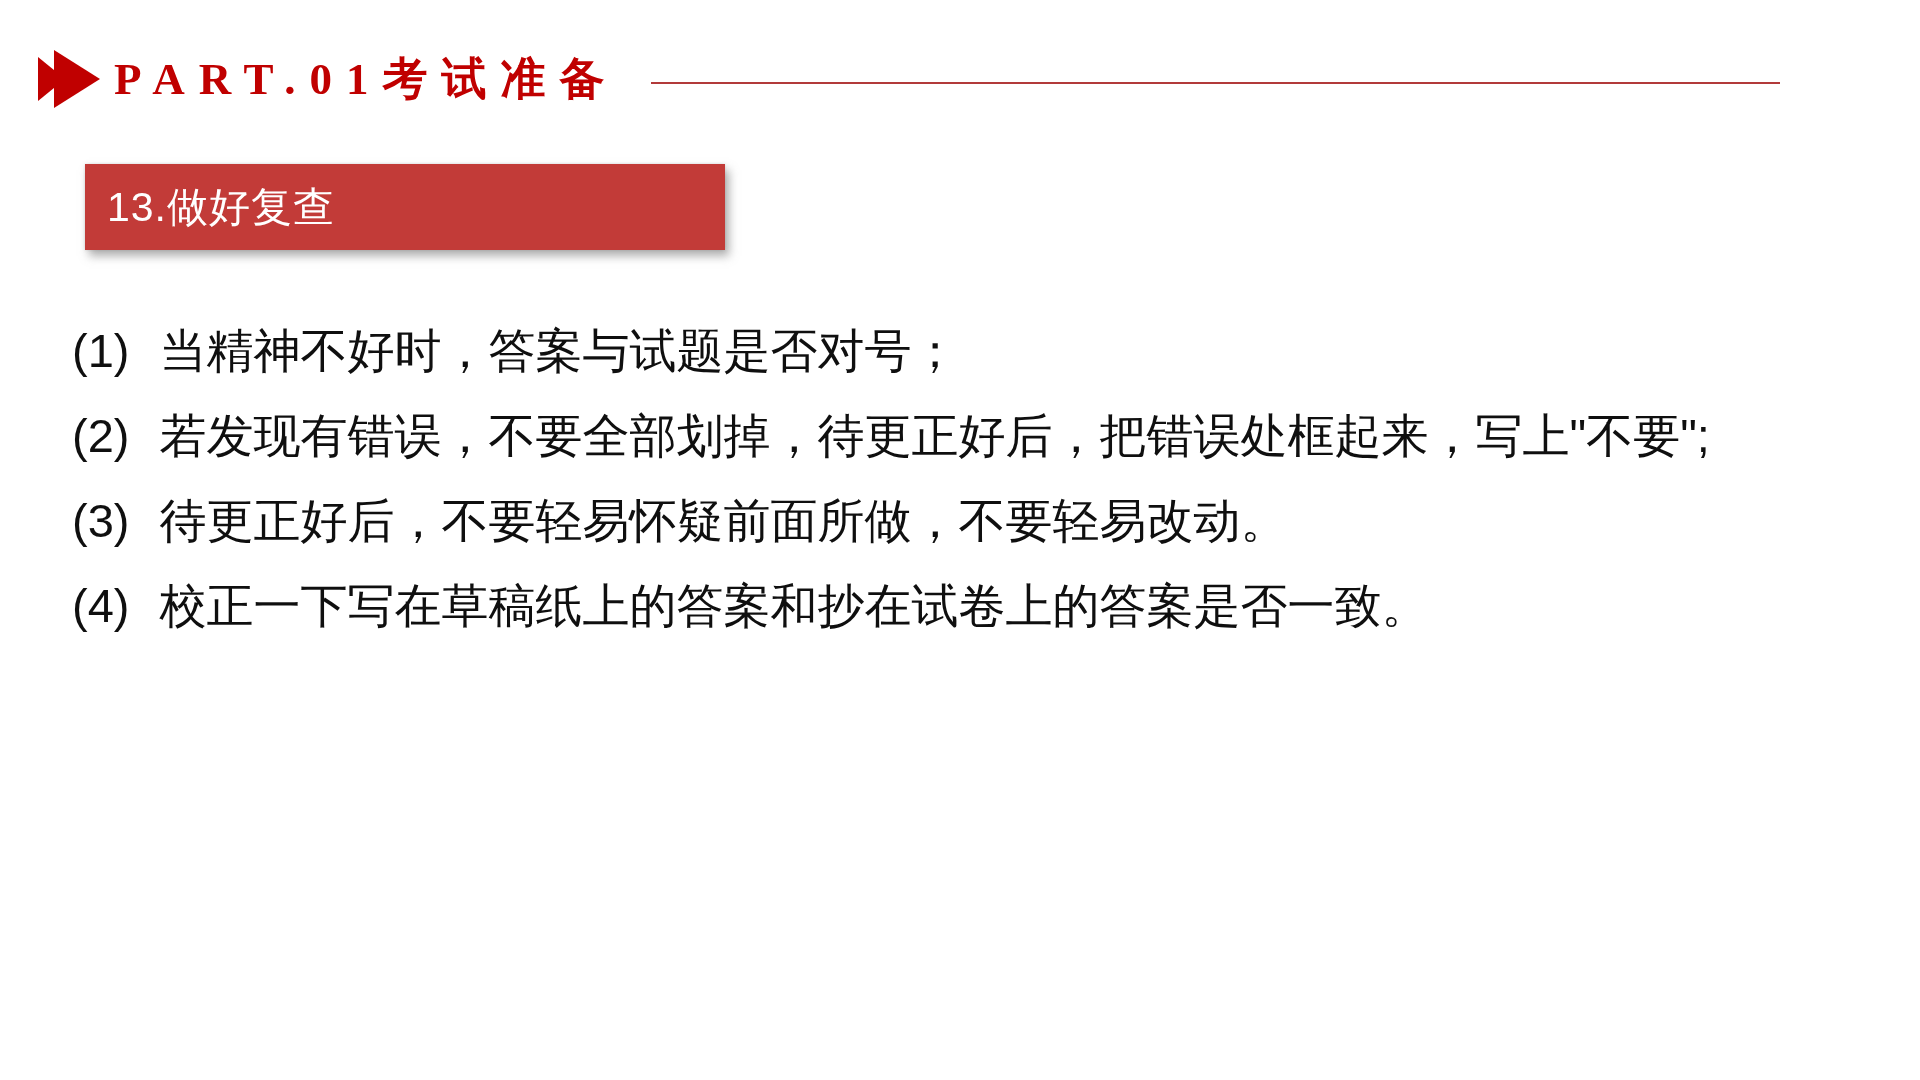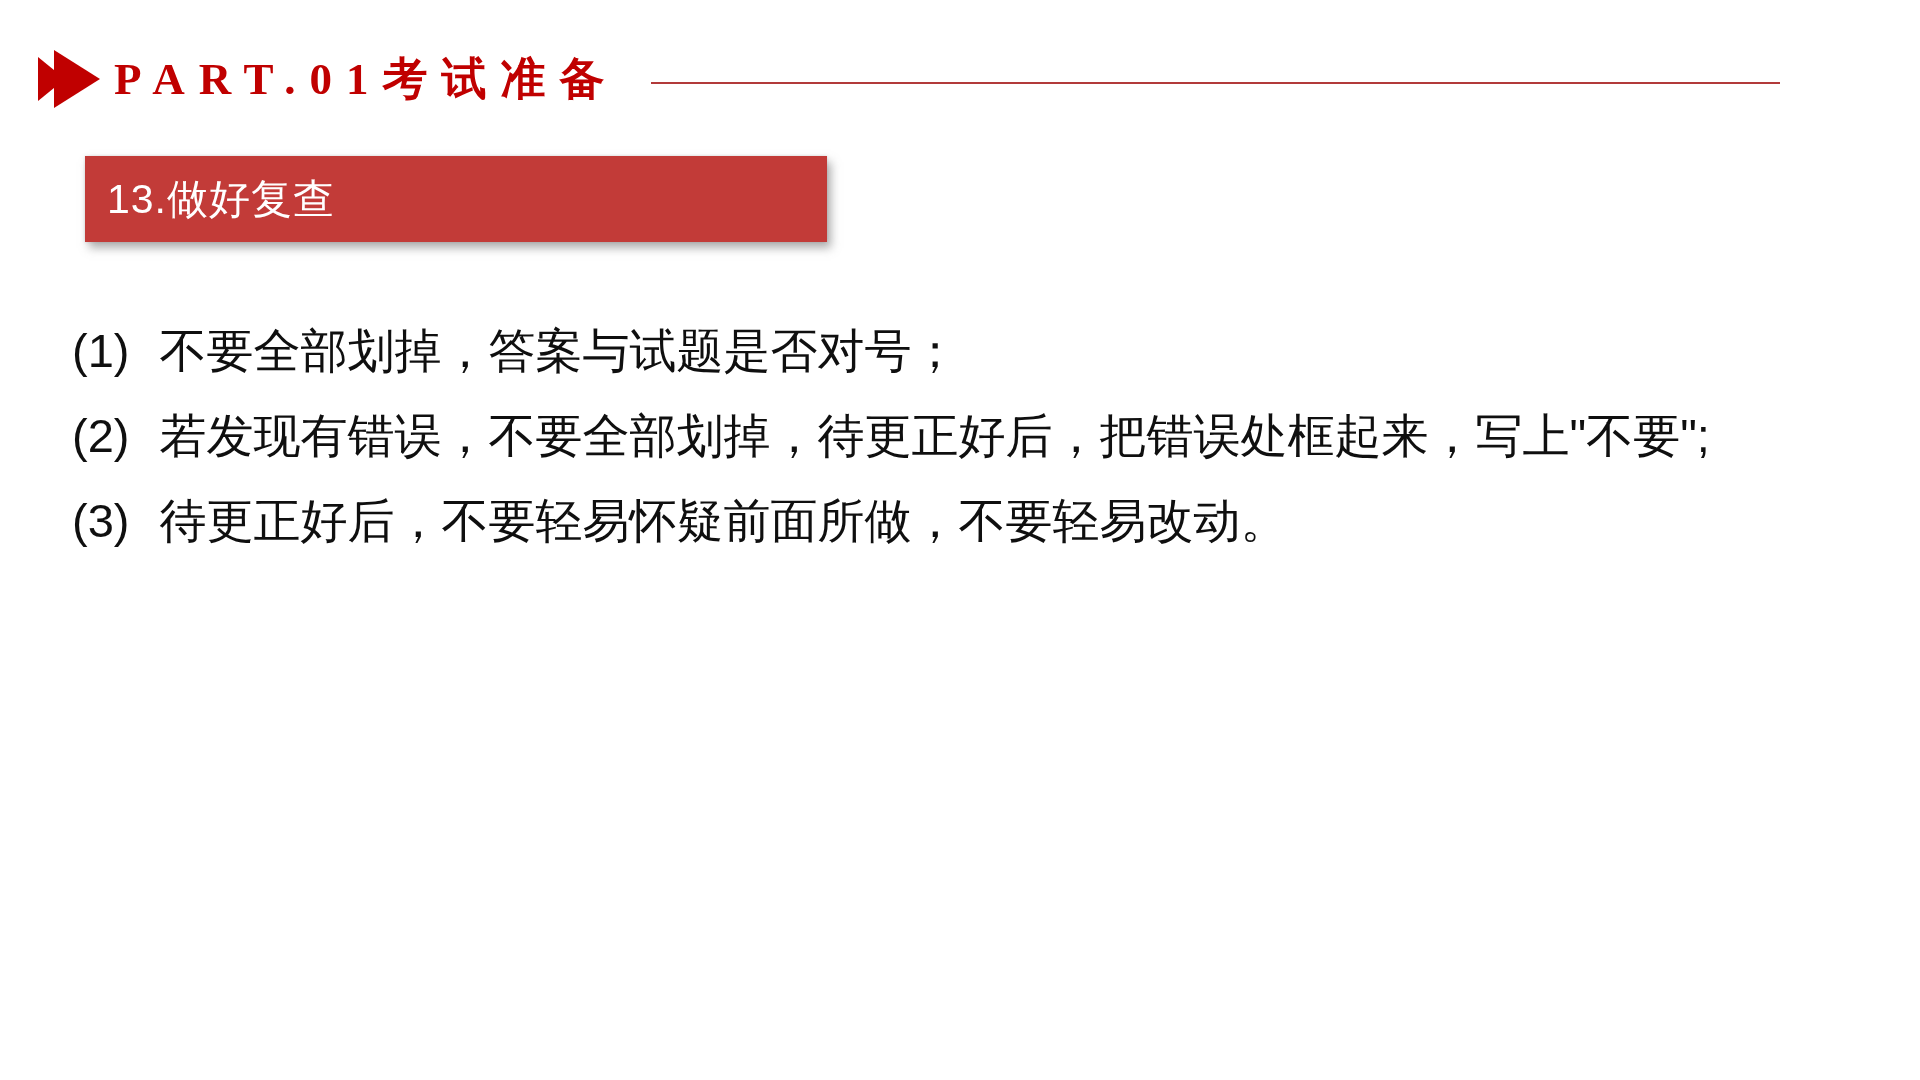--- a/index.html
+++ b/index.html
@@ -45,22 +45,22 @@
     height: 2px;
     background: #b23a3a;
     margin-left: 32px;
     margin-top: 8px;
   }
 
   
   .banner {
     position: absolute;
     left: 85px;
-    top: 156px;
-    width: 742px;
+    top: 164px;
+    width: 640px;
     height: 86px;
     background: #c23b38;
     box-shadow: 4px 6px 9px rgba(110, 110, 110, 0.55), 0 0 3px rgba(160,160,160,0.35);
     display: flex;
     align-items: center;
   }
   .banner-label {
     color: #ffffff;
     font-size: 41px;
     padding-left: 22px;
@@ -100,23 +100,26 @@
     <div class="part-title">PART.01考试准备</div>
     <div class="header-line"></div>
   </div>
 
   <div class="banner">
     <div class="banner-label">13.做好复查</div>
   </div>
 
   <ul class="tips">
     <li>
-      <span class="marker">(1)</span><span class="text">不要全部划掉，答案与试题是否对号；</span>
+      <span class="marker">(1)</span><span class="text">当精神不好时，答案与试题是否对号；</span>
     </li>
     <li>
       <span class="marker">(2)</span><span class="text">若发现有错误，不要全部划掉，待更正好后，把错误处框起来，写上"不要";</span>
     </li>
     <li>
       <span class="marker">(3)</span><span class="text">待更正好后，不要轻易怀疑前面所做，不要轻易改动。</span>
     </li>
+    <li>
+      <span class="marker">(4)</span><span class="text">校正一下写在草稿纸上的答案和抄在试卷上的答案是否一致。</span>
+    </li>
   </ul>
 
 </div>
 
 </body></html>

